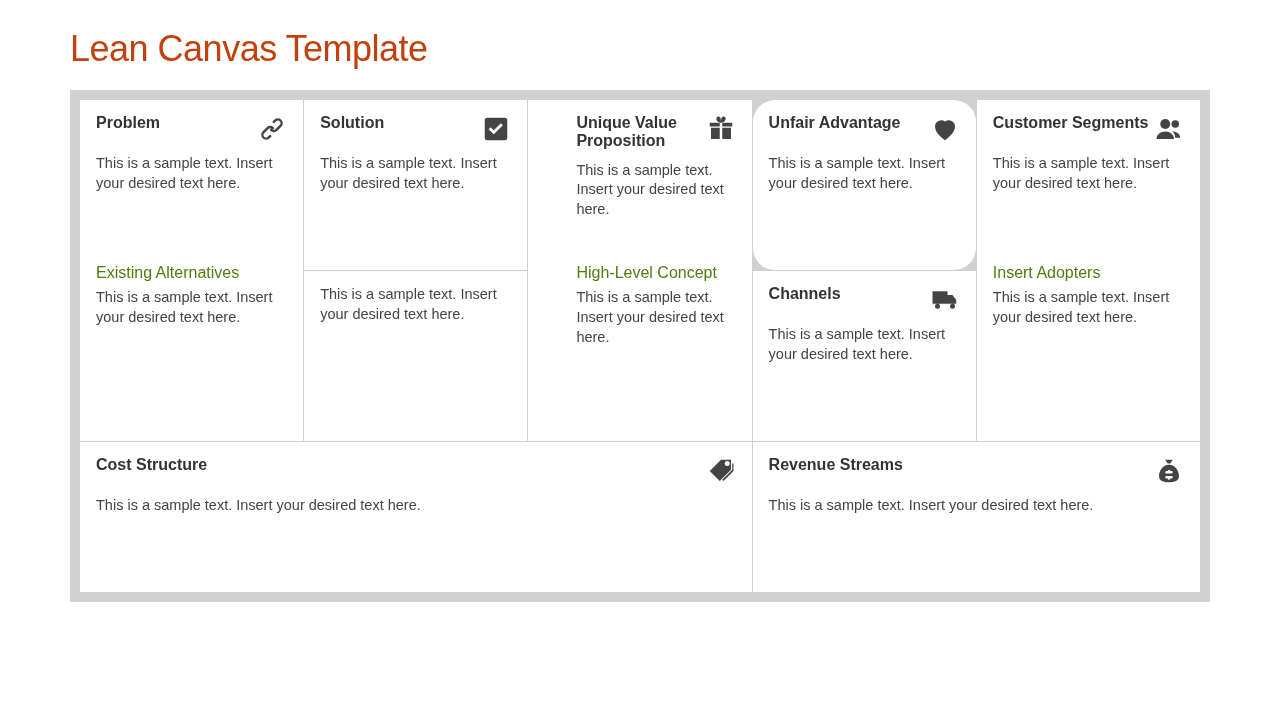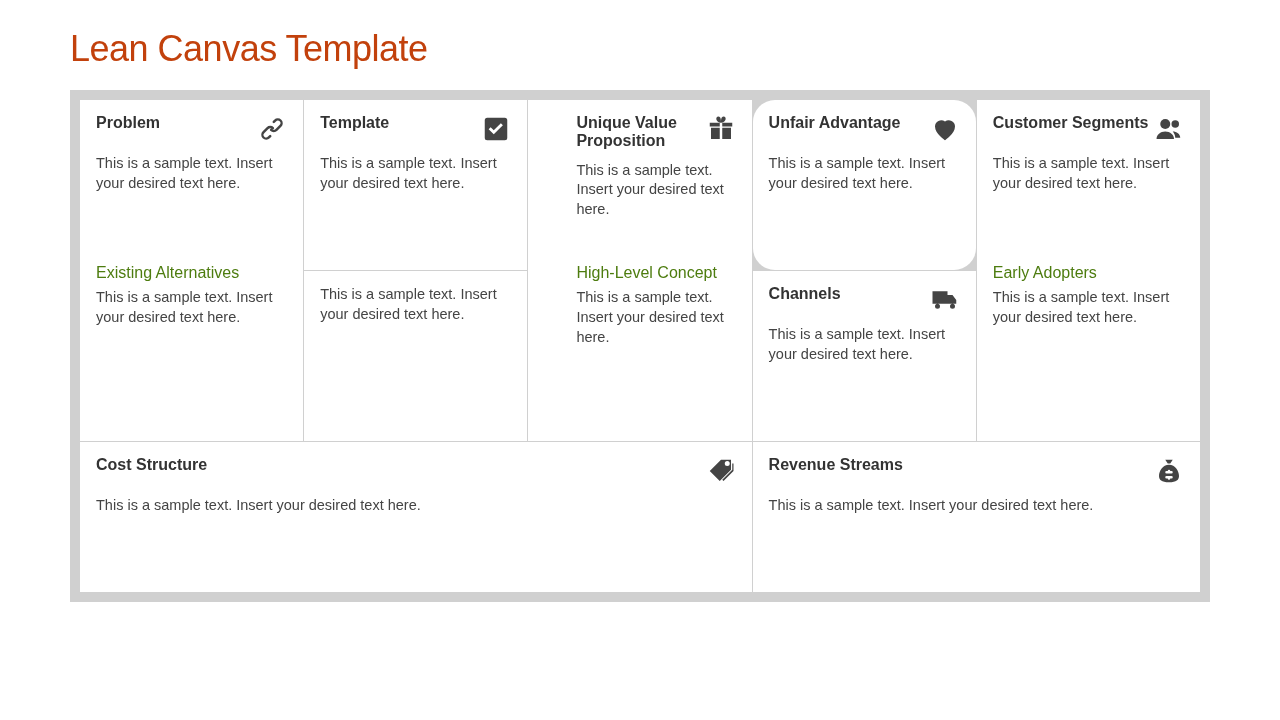--- a/index.html
+++ b/index.html
@@ -48,21 +48,21 @@
         <div class="cell-body">This is a sample text. Insert your desired text here.</div>
       </div>
       <div class="lower">
         <div class="sub-title">Existing Alternatives</div>
         <div class="sub-body">This is a sample text. Insert your desired text here.</div>
       </div>
     </div>
 
     <div class="cell c-solution">
       <div class="cell-header">
-        <div class="cell-title">Template</div>
+        <div class="cell-title">Solution</div>
         <svg class="icon" viewBox="0 0 24 24">
             <path d="M5 3h14a2 2 0 0 1 2 2v14a2 2 0 0 1-2 2H5a2 2 0 0 1-2-2V5a2 2 0 0 1 2-2Zm5.2 13.2 7.3-7.3-1.6-1.6-5.7 5.7-2.5-2.5-1.6 1.6 4.1 4.1Z"></path>
           </svg>
       </div>
       <div class="cell-body">This is a sample text. Insert your desired text here.</div>
     </div>
 
     <div class="cell c-metrics">
       <div class="cell-body">This is a sample text. Insert your desired text here.</div>
     </div>
@@ -114,21 +114,21 @@
           <svg class="icon" viewBox="0 0 24 24">
               <circle cx="9" cy="8" r="4"></circle>
               <path d="M2 20c0-3.3 3.1-6 7-6s7 2.7 7 6H2Z"></path>
               <circle cx="17" cy="8" r="3"></circle>
               <path d="M15 14c3 0 6 2 6 5h-4c0-2-1-3.7-2-5Z"></path>
             </svg>
         </div>
         <div class="cell-body">This is a sample text. Insert your desired text here.</div>
       </div>
       <div class="lower">
-        <div class="sub-title">Early Adopters</div>
+        <div class="sub-title">Insert Adopters</div>
         <div class="sub-body">This is a sample text. Insert your desired text here.</div>
       </div>
     </div>
 
     <div class="cell c-cost">
       <div class="cell-header">
         <div class="cell-title">Cost Structure</div>
         <svg class="icon" viewBox="0 0 24 24">
             <path d="M20 3h-8l-9 9 8 8 9-9V3Zm-3 5a2 2 0 1 1 0-4 2 2 0 0 1 0 4Z"></path>
             <path d="M22 6v6l-8 8-1-1 8-8V6h1Z"></path>

